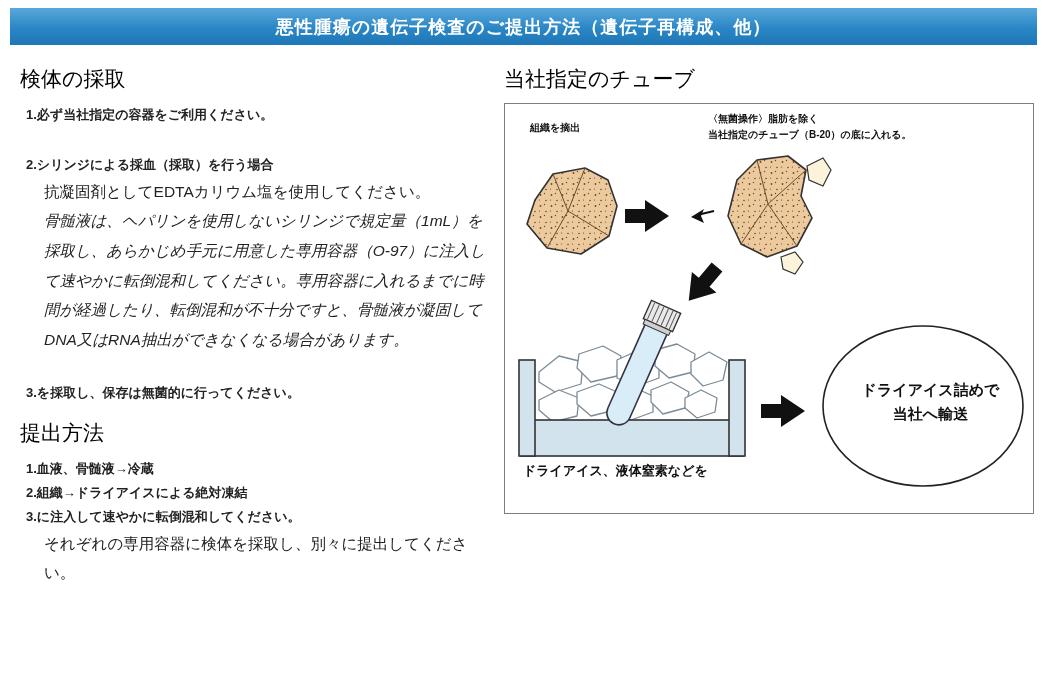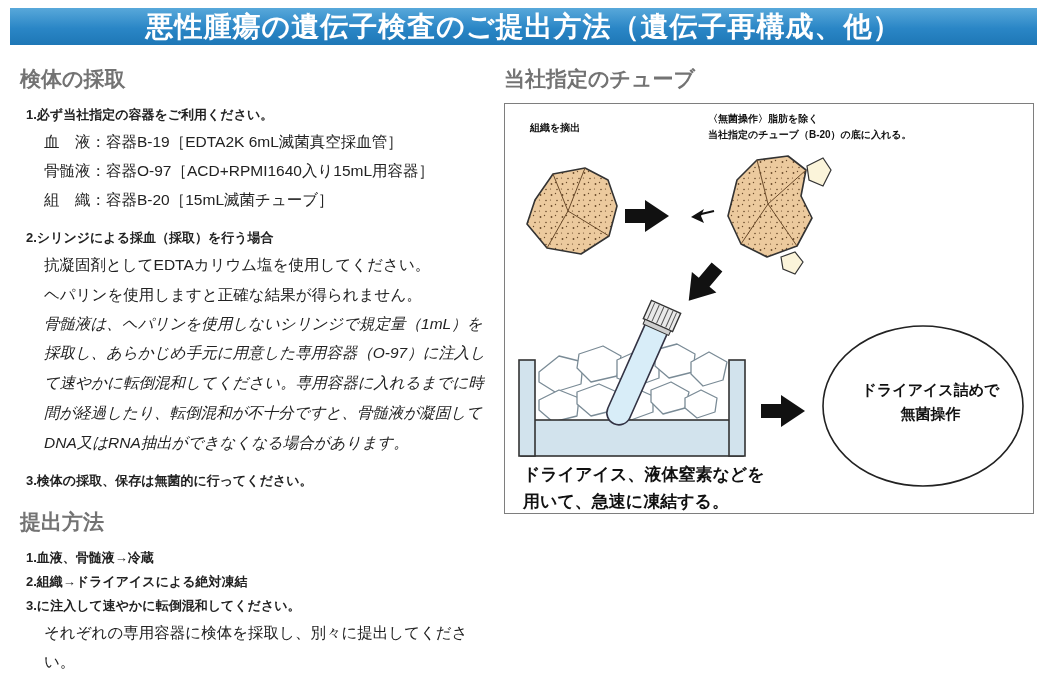--- a/index.html
+++ b/index.html
@@ -3,81 +3,75 @@
 <meta charset="utf-8">
 <style>
   * { margin:0; padding:0; box-sizing:border-box; }
   html,body { width:1047px; height:676px; background:#fff; overflow:hidden; }
   body { font-family:"Liberation Sans","DejaVu Sans",sans-serif; color:#222; }
   .page { padding:8px 10px; }
 
   .title-bar {
     height:37px;
     background:linear-gradient(to bottom,#58a8da 0%,#2a86c6 55%,#1e77b6 100%);
-    color:#fff; font-size:28px; font-weight:bold; letter-spacing:1px;
+    color:#fff; font-size:18px; font-weight:bold; letter-spacing:1px;
     display:flex; align-items:center; justify-content:center;
   }
 
   .columns { display:flex; gap:16px; margin-top:14px; }
   .col-left { flex:0 0 478px; padding-left:10px; }
   .col-right { flex:0 0 530px; }
 
-  .section-heading { color:#737373; font-size:21px; font-weight:bold; margin:6px 0 10px; }
+  .section-heading { color:#000000; font-size:21px; font-weight:normal; margin:6px 0 10px; }
   .mt-lg { margin-top:14px; }
 
-  .item + .item { margin-top:12px; }
+  .item + .item { margin-top:26px; }
   .num-line { font-size:13px; line-height:1.85; padding-left:6px; }
   .bold { font-weight:bold; }
   .sub-lines { padding-left:24px; font-size:15.5px; line-height:1.88; }
   .sub-lines .para { line-height:1.92;font-style:italic; }
 
   .diagram-box {
     position:relative; width:530px; height:411px;
     border:1px solid #7e7e7e; background:#fff; margin-top:4px;
   }
   .dg-svg { position:absolute; left:0; top:0; width:528px; height:409px; }
   .dg-label { position:absolute; font-size:10px; font-weight:bold; line-height:1.6; color:#111; white-space:nowrap; }
-  .dg-label.freeze { font-size:17px; }
+  .dg-label.freeze { font-size:13px; }
   .dg-label.ship { font-size:15px; white-space:normal; }
 </style>
 </head>
 <body>
 
 <div class="page">
 
   <div class="title-bar">
     <span>悪性腫瘍の遺伝子検査のご提出方法（遺伝子再構成、他）</span>
   </div>
 
   <div class="columns">
 
     <div class="col-left">
 
       <h2 class="section-heading">検体の採取</h2>
 
       <div class="item">
         <div class="num-line bold"><span>1.</span><span>必ず当社指定の容器をご利用ください。</span></div>
-        <div class="sub-lines">
-          <div>血　液：容器B-19［EDTA2K 6mL滅菌真空採血管］</div>
-          <div>骨髄液：容器O-97［ACD+RPMI1640入り15mL用容器］</div>
-          <div>組　織：容器B-20［15mL滅菌チューブ］</div>
-        </div>
       </div>
 
       <div class="item">
         <div class="num-line bold"><span>2.</span><span>シリンジによる採血（採取）を行う場合</span></div>
         <div class="sub-lines">
           <div>抗凝固剤としてEDTAカリウム塩を使用してください。</div>
-          <div>ヘパリンを使用しますと正確な結果が得られません。</div>
           <div class="para">骨髄液は、ヘパリンを使用しないシリンジで規定量（1mL）を採取し、あらかじめ手元に用意した専用容器（O-97）に注入して速やかに転倒混和してください。専用容器に入れるまでに時間が経過したり、転倒混和が不十分ですと、骨髄液が凝固してDNA又はRNA抽出ができなくなる場合があります。</div>
         </div>
       </div>
 
       <div class="item">
-        <div class="num-line bold"><span>3.</span><span>検体の採取、保存は無菌的に行ってください。</span></div>
+        <div class="num-line bold"><span>3.</span><span>を採取し、保存は無菌的に行ってください。</span></div>
       </div>
 
       <h2 class="section-heading mt-lg">提出方法</h2>
 
       <div class="num-line bold"><span>1.</span><span>血液、骨髄液→冷蔵</span></div>
       <div class="num-line bold"><span>2.</span><span>組織→ドライアイスによる絶対凍結</span></div>
       <div class="num-line bold"><span>3.</span><span>に注入して速やかに転倒混和してください。</span></div>
       <div class="sub-lines">それぞれの専用容器に検体を採取し、別々に提出してください。</div>
 
     </div>
@@ -155,25 +149,24 @@
 
         <div class="dg-label" style="left:25px; top:16px;">組織を摘出</div>
 
         <div class="dg-label" style="left:203px; top:7px;">
           <div>〈無菌操作〉脂肪を除く</div>
           <div>当社指定のチューブ（B-20）の底に入れる。</div>
         </div>
 
         <div class="dg-label freeze" style="left:18px; top:357px;">
           <div>ドライアイス、液体窒素などを</div>
-          <div>用いて、急速に凍結する。</div>
         </div>
 
         <div class="dg-label ship" style="left:318px; top:274px; width:215px; text-align:center;">
           <div>ドライアイス詰めで</div>
-          <div>無菌操作</div>
+          <div>当社へ輸送</div>
         </div>
 
       </div>
     </div>
 
   </div>
 </div>
 
 </body></html>

